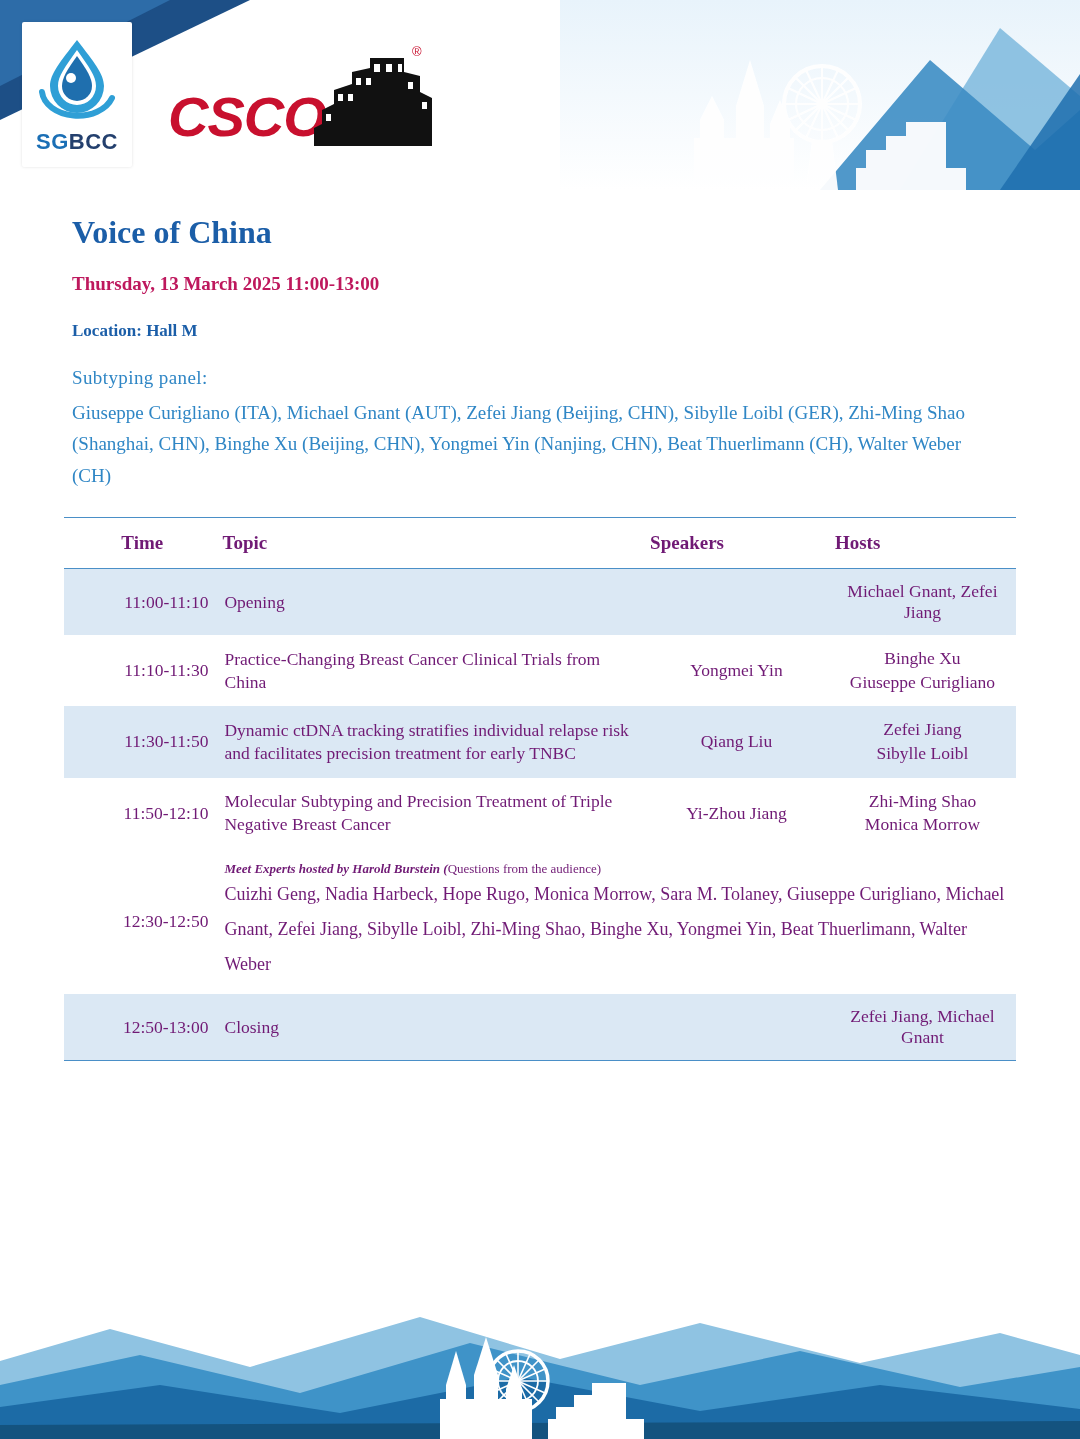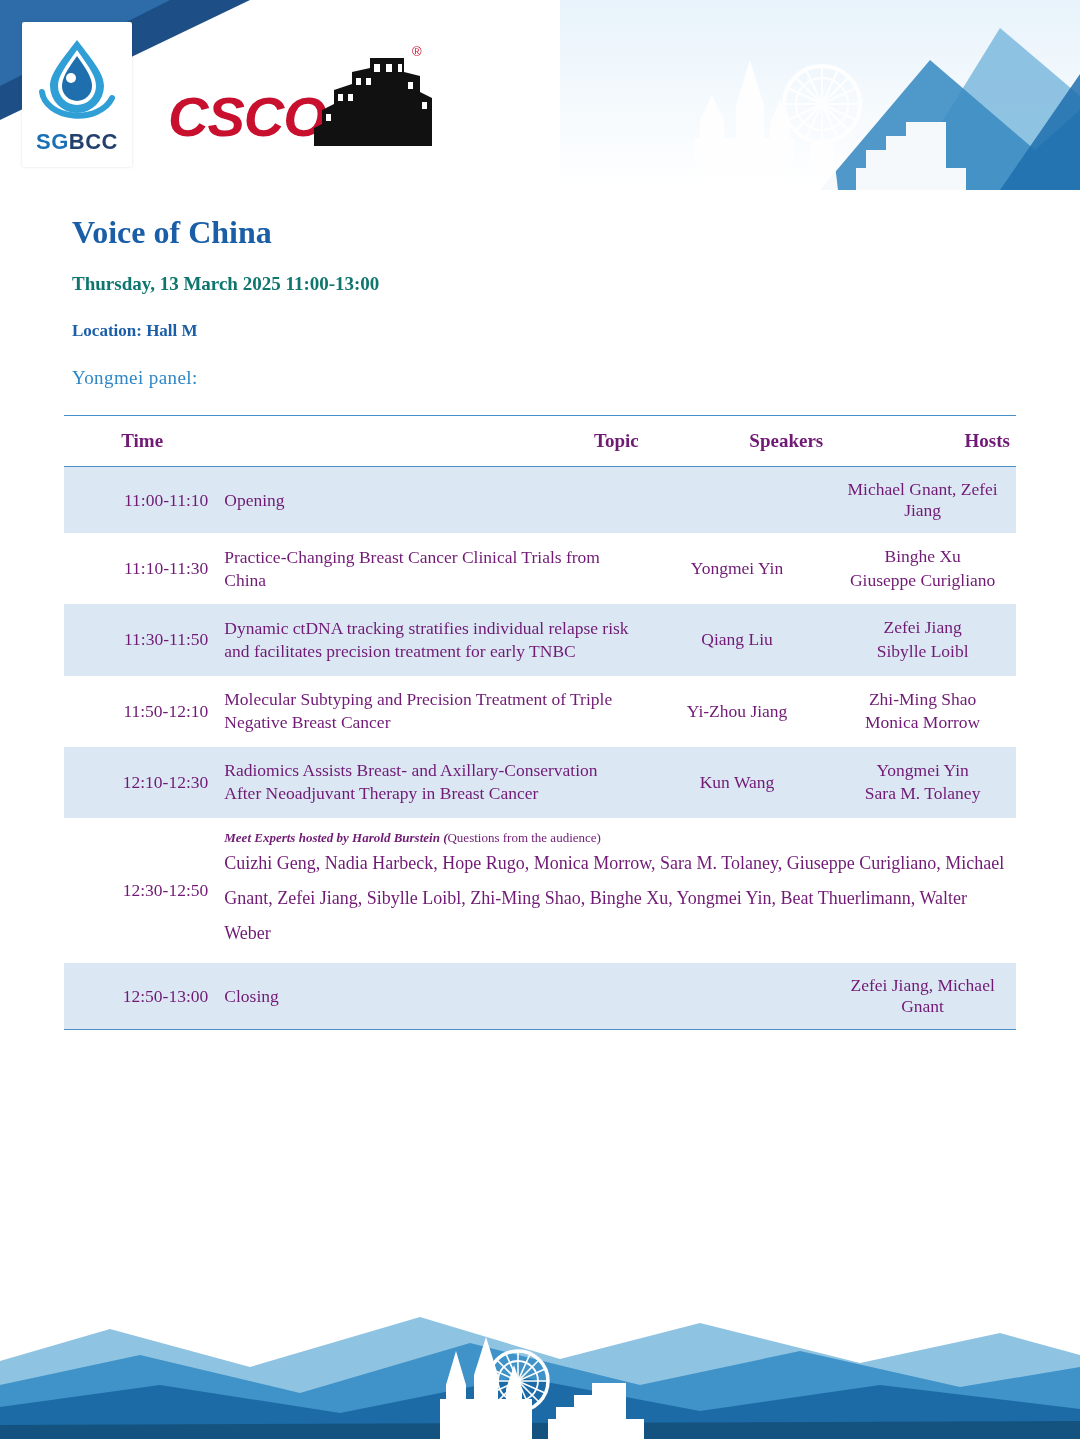--- a/index.html
+++ b/index.html
@@ -88,21 +88,21 @@
     margin: 24px 0 0 72px;
     font-size: 32px;
     font-weight: bold;
     color: #1b5ea8;
     font-family: "Liberation Serif", serif;
   }
   .subtitle {
     margin: 22px 1px 0 72px;
     font-size: 19px;
     font-weight: bold;
-    color: #0f766e;
+    color: #be185d;
   }
   .location {
     margin: 26px 0 0 72px;
     font-size: 17px;
     font-weight: bold;
     color: #1b5ea8;
   }
   .chair-label {
     margin: 26px 0 0 72px;
     font-size: 19px;
@@ -124,21 +124,21 @@
     border-collapse: collapse;
     font-size: 17.5px;
     color: #701a75;
   }
   table.agenda thead th {
     border-top: 1.5px solid #4a8fc7;
     border-bottom: 1.5px solid #4a8fc7;
     padding: 14px 6px;
     font-size: 19px;
     font-weight: bold;
-    text-align: right;
+    text-align: left;
   }
   table.agenda td {
     padding: 12px 8px;
     vertical-align: middle;
   }
   .col-time  { width: 140px; text-align: right; padding-left: 10px !important; white-space: nowrap; }
   .col-topic { width: 450px; text-align: left; }
   .col-spk   { width: 180px; text-align: center; }
   .col-host  { width: 182px; text-align: center; }
 
@@ -262,21 +262,22 @@
       </g>
       <text x="104" y="14" font-family="Liberation Sans, sans-serif" font-size="13" fill="#c8102e">®</text>
     </svg>
   </div>
 </div>
 
 <div class="content">
   <div class="title">Voice of China</div>
   <div class="subtitle">Thursday, 13 March  2025   11:00-13:00</div>
   <div class="location">Location: Hall M</div>
-  <div class="chair-label">Yongmei panel:</div>
+  <div class="chair-label">Subtyping panel:</div>
+  <div class="chair-names">Giuseppe Curigliano (ITA), Michael Gnant (AUT), Zefei Jiang (Beijing, CHN), Sibylle Loibl (GER), Zhi-Ming Shao (Shanghai, CHN), Binghe Xu (Beijing, CHN), Yongmei Yin (Nanjing, CHN), Beat Thuerlimann (CH), Walter Weber (CH)</div>
 
   <table class="agenda">
     <thead>
       <tr>
         <th class="col-time" style="text-align:center">Time</th>
         <th class="col-topic">Topic</th>
         <th class="col-spk">Speakers</th>
         <th class="col-host">Hosts</th>
       </tr>
     </thead>
@@ -312,29 +313,20 @@
       <tr class="plain">
         <td class="col-time">11:50-12:10</td>
         <td class="col-topic cell-lines">Molecular Subtyping and Precision Treatment of Triple Negative Breast Cancer</td>
         <td class="col-spk">Yi-Zhou Jiang</td>
         <td class="col-host host-lines">
           <div>Zhi-Ming Shao</div>
           <div>Monica Morrow</div>
         </td>
       </tr>
 
-      <tr class="shaded">
-        <td class="col-time">12:10-12:30</td>
-        <td class="col-topic cell-lines">Radiomics Assists Breast- and Axillary-Conservation After Neoadjuvant Therapy in Breast Cancer</td>
-        <td class="col-spk">Kun Wang</td>
-        <td class="col-host host-lines">
-          <div>Yongmei Yin</div>
-          <div>Sara M. Tolaney</div>
-        </td>
-      </tr>
 
       <tr class="plain">
         <td class="col-time">12:30-12:50</td>
         <td colspan="3">
           <div class="meet-head"><span>Meet Experts hosted by Harold Burstein (</span><span class="normal">Questions from the audience)</span></div>
           <div class="meet-body">Cuizhi Geng, Nadia Harbeck, Hope Rugo, Monica Morrow, Sara M. Tolaney, Giuseppe Curigliano, Michael Gnant, Zefei Jiang, Sibylle Loibl, Zhi-Ming Shao, Binghe Xu, Yongmei Yin, Beat Thuerlimann, Walter Weber</div>
         </td>
       </tr>
 
       <tr class="shaded last-row">

